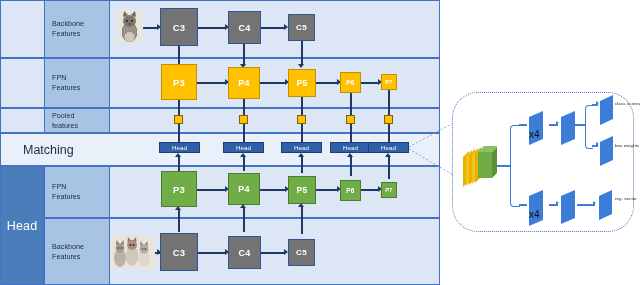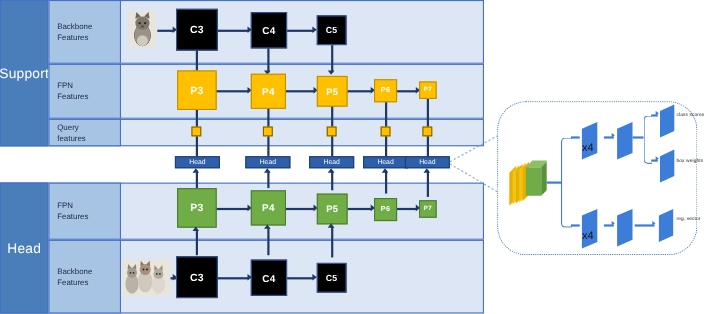--- a/index.html
+++ b/index.html
@@ -44,21 +44,21 @@
     color:#1b2a44;font-size:12.5px;padding-left:22px;
   }
 
   
   .node{
     position:absolute;box-sizing:border-box;
     display:flex;align-items:center;justify-content:center;
     color:#ffffff;font-weight:bold;letter-spacing:.3px;
     border:1px solid;
   }
-  .n-blue{background:#000000;border-color:#2f5597;}
+  .n-blue{background:#737373;border-color:#2f5597;}
   .n-yellow{background:#ffc000;border-color:#bf9000;}
   .n-green{background:#70ad47;border-color:#4e7a31;}
   .n-head{
     background:#2f5fa8;border:1px solid #1f3f72;color:#fff;
     font-weight:normal;font-size:6.2px;letter-spacing:0;
   }
   .pool{
     position:absolute;background:#ffc000;border:1px solid #806000;
     box-sizing:border-box;
   }
@@ -107,48 +107,48 @@
 <div id="root">
 
   <div class="panel">
 
     <div class="band band-bg" style="top:0;height:58px;"></div>
     <div class="band band-bg" style="top:58px;height:50px;"></div>
     <div class="band band-bg" style="top:108px;height:25px;"></div>
     <div class="band band-bg" style="top:166px;height:52px;"></div>
     <div class="band band-bg" style="top:218px;height:67px;"></div>
 
-    <div class="group-col" style="top:0;height:133px;">
-      <span>Support</span>
-    </div>
     <div class="group-col" style="top:166px;height:119px;">
       <span>Head</span>
     </div>
 
     <div class="row-col" style="top:0;height:58px;">
       <span>Backbone</span>
       <span>Features</span>
     </div>
     <div class="row-col" style="top:58px;height:50px;">
       <span>FPN</span>
       <span>Features</span>
     </div>
     <div class="row-col" style="top:108px;height:25px;">
-      <span>Query</span>
+      <span>Pooled</span>
       <span>features</span>
     </div>
     <div class="row-col" style="top:166px;height:52px;">
       <span>FPN</span>
       <span>Features</span>
     </div>
     <div class="row-col" style="top:218px;height:67px;">
       <span>Backbone</span>
       <span>Features</span>
     </div>
 
+    <div class="matching-label">
+      <span>Matching</span>
+    </div>
 
     <div class="photo" style="left:117px;top:10px;width:25px;height:33px;">
       <svg width="25" height="33" viewBox="0 0 25 33">
         <rect width="25" height="33" fill="#e9e5dd"></rect>
         <ellipse cx="12.5" cy="22" rx="7.5" ry="10" fill="#8d8madd"></ellipse>
         <ellipse cx="12.5" cy="22" rx="7.5" ry="10" fill="#9a9287"></ellipse>
         <ellipse cx="12.5" cy="11" rx="6.5" ry="6" fill="#7e776c"></ellipse>
         <path d="M6 7 L7 1 L11 5 Z" fill="#6d675d"></path>
         <path d="M19 7 L18 1 L14 5 Z" fill="#6d675d"></path>
         <circle cx="10" cy="11" r="1.1" fill="#2b2722"></circle>

